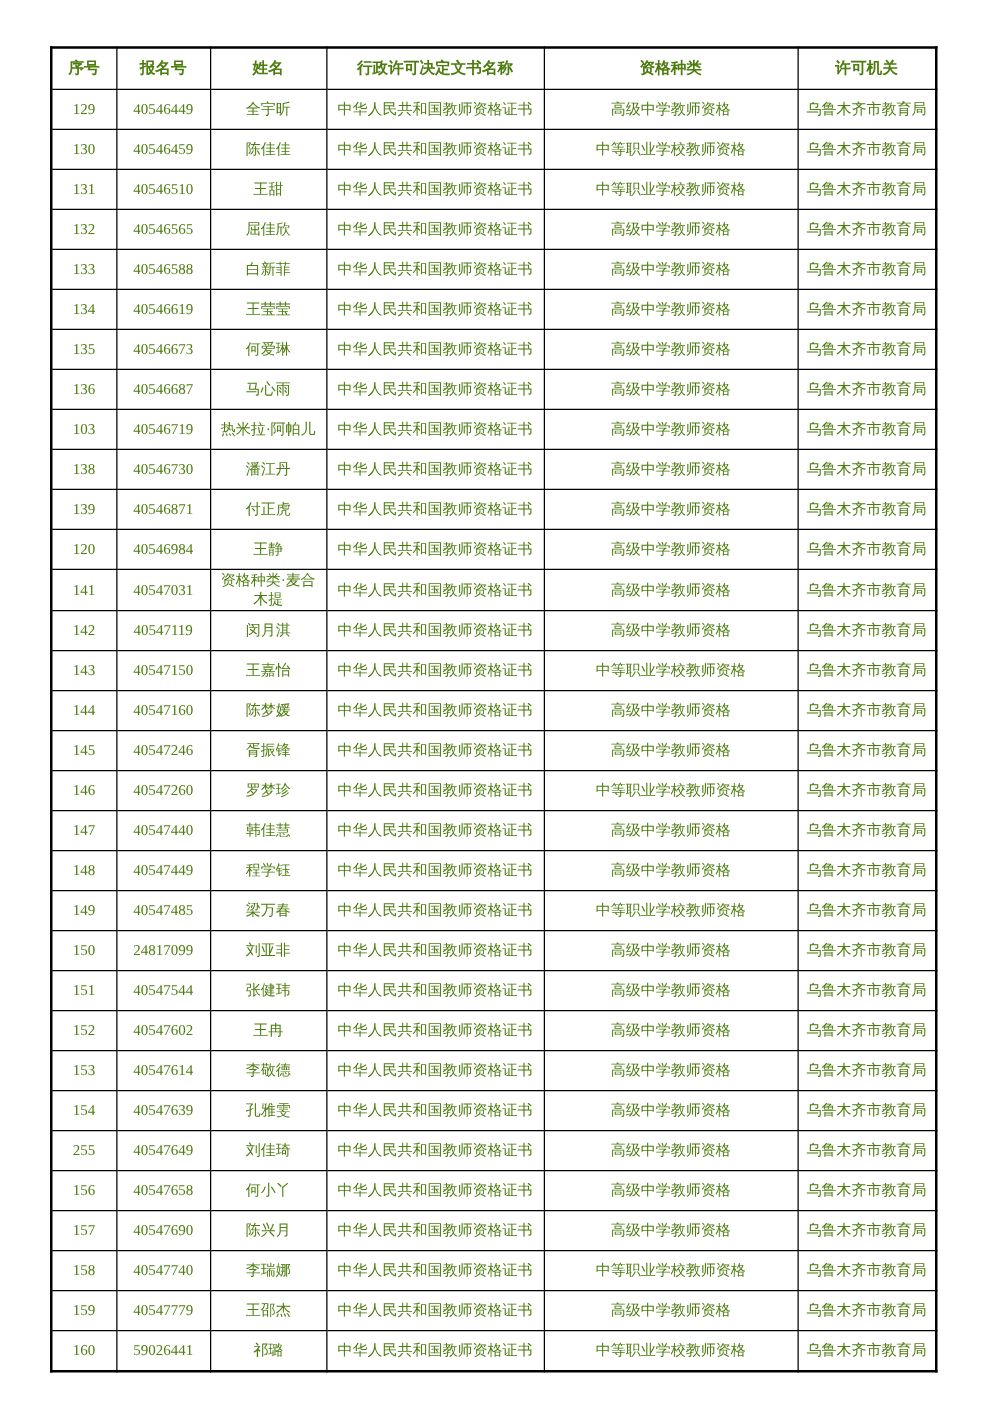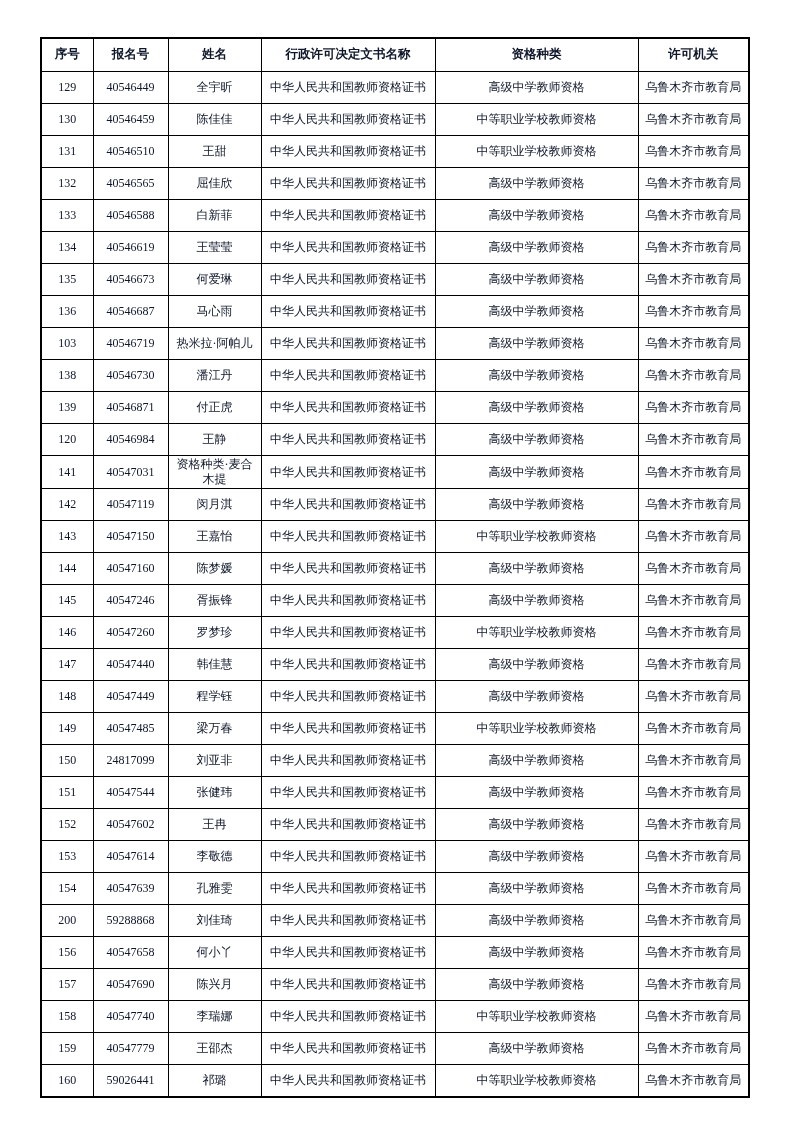--- a/index.html
+++ b/index.html
@@ -6,21 +6,21 @@
     margin: 0;
     padding: 0;
     background: #ffffff;
   }
   .page {
     position: relative;
     width: 793px;
     height: 1122px;
     background: #ffffff;
     font-family: "Liberation Serif", "DejaVu Serif", serif;
-    color: #0f172a;
+    color: #4d7c0f;
     overflow: hidden;
   }
   table.doc-table {
     position: absolute;
     left: 40px;
     top: 37px;
     width: 708px;
     border-collapse: collapse;
     table-layout: fixed;
     border: 2px solid #000000;
@@ -295,22 +295,22 @@
         <tr>
           <td>154</td>
           <td>40547639</td>
           <td>孔雅雯</td>
           <td>中华人民共和国教师资格证书</td>
           <td>高级中学教师资格</td>
           <td>乌鲁木齐市教育局</td>
         </tr>
 
         <tr>
-          <td>200</td>
-          <td>59288868</td>
+          <td>255</td>
+          <td>40547649</td>
           <td>刘佳琦</td>
           <td>中华人民共和国教师资格证书</td>
           <td>高级中学教师资格</td>
           <td>乌鲁木齐市教育局</td>
         </tr>
 
         <tr>
           <td>156</td>
           <td>40547658</td>
           <td>何小丫</td>

